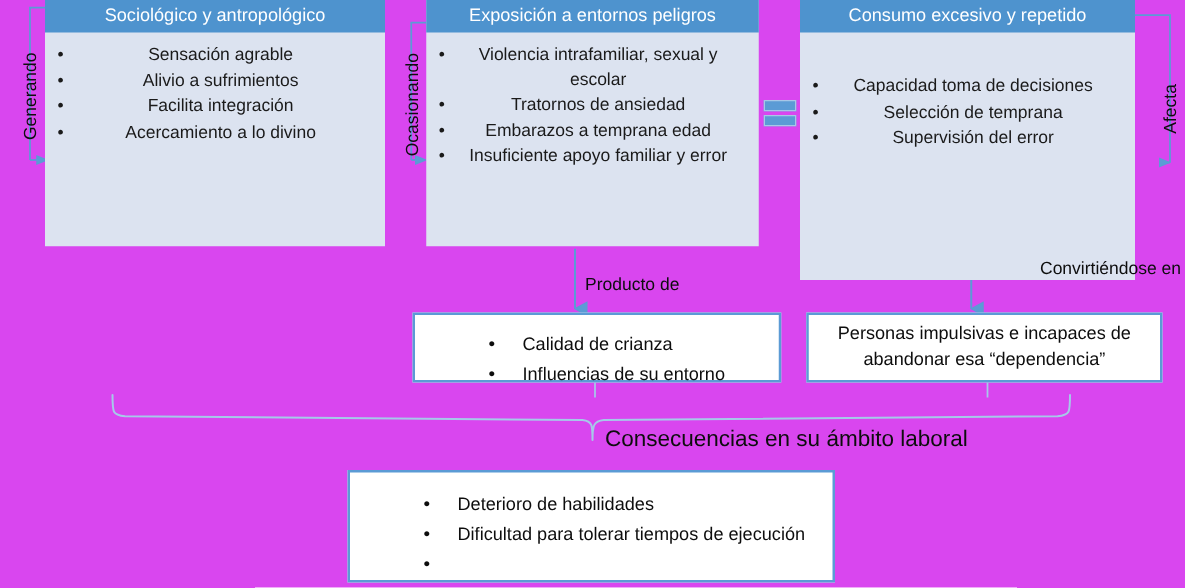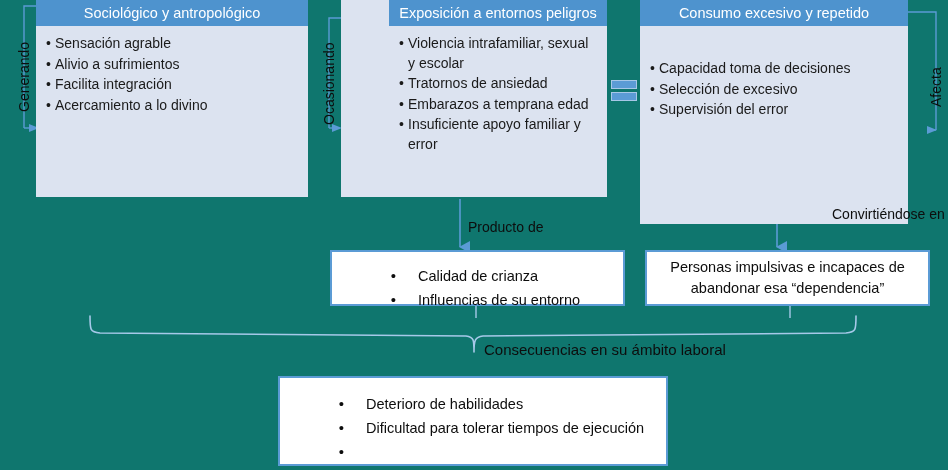--- a/index.html
+++ b/index.html
@@ -7,21 +7,21 @@
     padding: 0;
     background: #ffffff;
   }
   body {
     font-family: "Liberation Sans", sans-serif;
   }
   #canvas {
     position: relative;
     width: 948px;
     height: 470px;
-    background: #0f766e;
+    background: #d946ef;
     overflow: hidden;
   }
 
   
   .callout {
     position: absolute;
     background: #dce3f0;
     box-sizing: border-box;
   }
   .callout-head {
@@ -46,20 +46,21 @@
     margin: 0 0 1px 0;
   }
   .bullet-dot {
     flex: 0 0 auto;
     width: 9px;
     font-size: 14px;
     line-height: 19.5px;
   }
   .bullet-text {
     flex: 1 1 auto;
+    text-align: center;
   }
 
   
   .rectbox {
     position: absolute;
     background: #ffffff;
     border: 2px solid #5b9bd5;
     box-sizing: border-box;
     color: #0d0d0d;
     font-size: 14.5px;
@@ -96,21 +97,21 @@
     position: absolute;
     font-size: 14px;
     color: #0d0d0d;
     white-space: nowrap;
   }
   .conn-label.vert {
     transform-origin: 0 0;
     transform: rotate(-90deg);
   }
   .conn-label.small {
-    font-size: 15px;
+    font-size: 18px;
   }
 
   
   #wires {
     position: absolute;
     left: 0;
     top: 0;
     width: 948px;
     height: 470px;
     pointer-events: none;
@@ -201,21 +202,21 @@
         <span class="bullet-dot">•</span>
         <span class="bullet-text">Facilita integración</span>
       </div>
       <div class="bullet-line">
         <span class="bullet-dot">•</span>
         <span class="bullet-text">Acercamiento a lo divino</span>
       </div>
     </div>
   </div>
 
-  <div class="callout" style="left:341px; top:0px; width:266px; height:197px;padding-left:48px;">
+  <div class="callout" style="left:341px; top:0px; width:266px; height:197px;">
     <div class="callout-head">Exposición a entornos peligros</div>
     <div class="callout-body">
       <div class="bullet-line">
         <span class="bullet-dot">•</span>
         <span class="bullet-text">Violencia intrafamiliar, sexual y escolar</span>
       </div>
       <div class="bullet-line">
         <span class="bullet-dot">•</span>
         <span class="bullet-text">Tratornos de ansiedad</span>
       </div>
@@ -232,21 +233,21 @@
 
   <div class="callout" style="left:640px; top:0px; width:268px; height:224px;">
     <div class="callout-head">Consumo excesivo y repetido</div>
     <div class="callout-body" style="padding-top:33px;">
       <div class="bullet-line">
         <span class="bullet-dot">•</span>
         <span class="bullet-text">Capacidad toma de decisiones</span>
       </div>
       <div class="bullet-line">
         <span class="bullet-dot">•</span>
-        <span class="bullet-text">Selección de excesivo</span>
+        <span class="bullet-text">Selección de temprana</span>
       </div>
       <div class="bullet-line">
         <span class="bullet-dot">•</span>
         <span class="bullet-text">Supervisión del error</span>
       </div>
     </div>
   </div>
 
   <div class="eq-connector" style="left:611px; top:80px;">
     <div class="eq-bar"></div>

